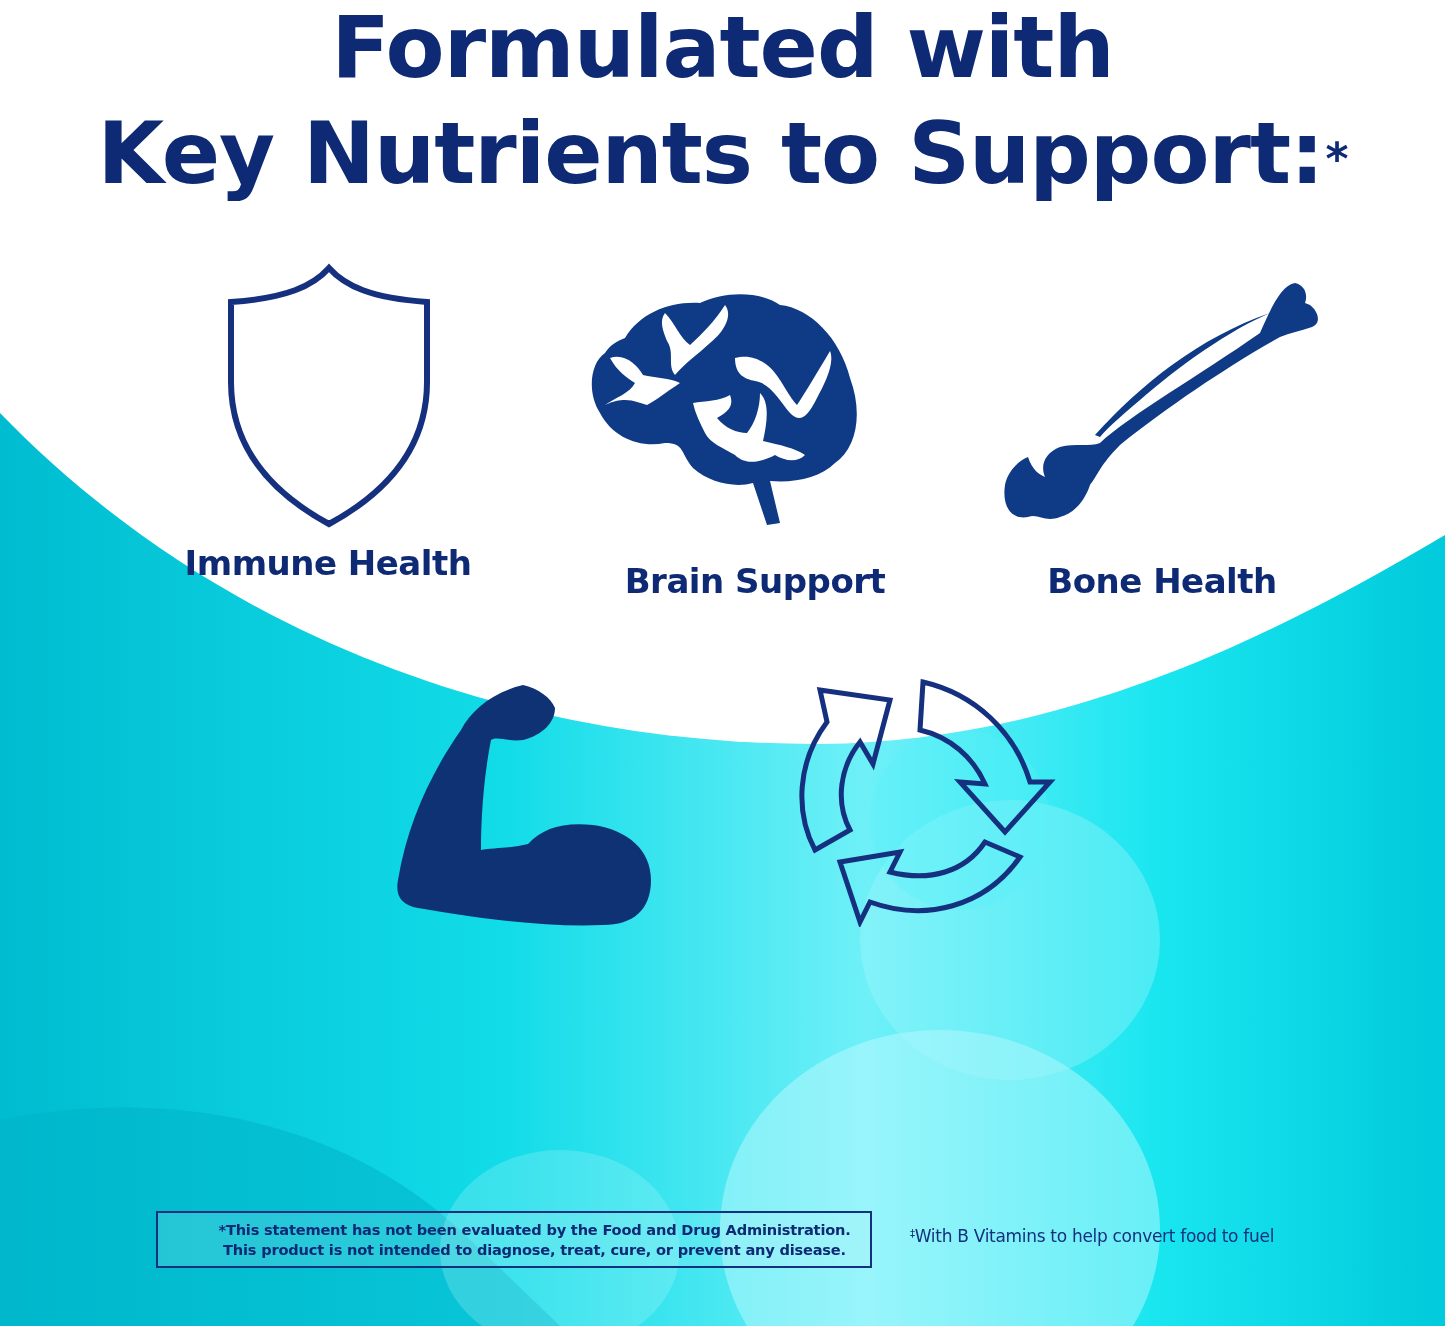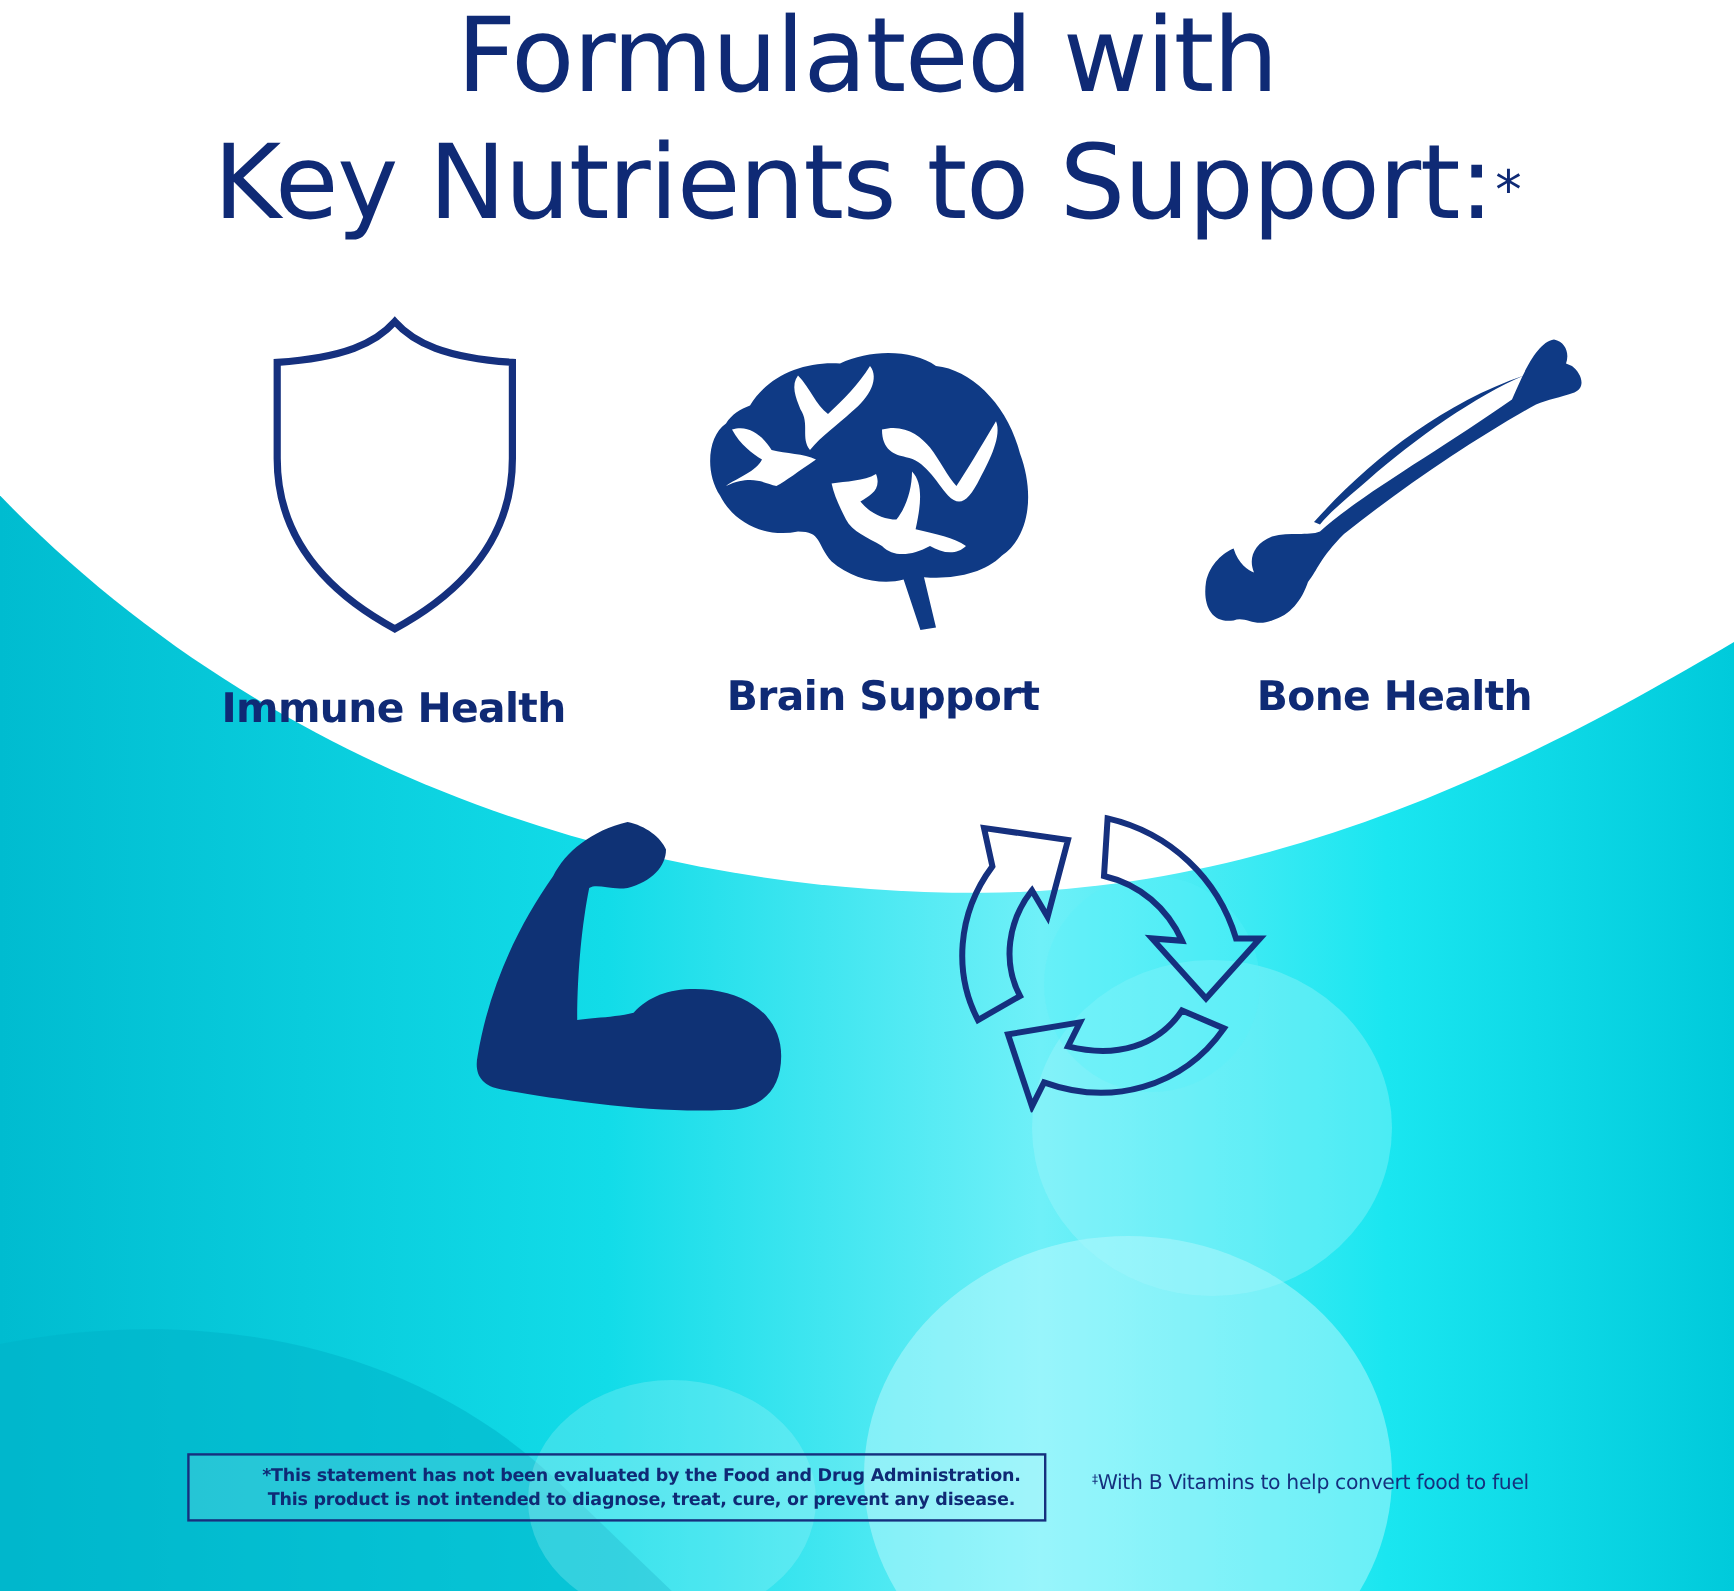--- a/index.html
+++ b/index.html
@@ -1,20 +1,20 @@
 <!DOCTYPE html>
 <html><head>
 <meta charset="utf-8">
 <style>
   html, body { margin: 0; padding: 0; }
   body { width: 1445px; height: 1326px; overflow: hidden; position: relative;
          font-family: "DejaVu Sans", "Liberation Sans", sans-serif; }
   .bg { position: absolute; left: 0; top: 0; width: 1445px; height: 1326px; }
   .title { position: absolute; left: 0; top: 0; width: 1445px; text-align: center;
-           color: #0f2a75; font-weight: normal; font-size: 86px; line-height: 106px;
+           color: #0f2a75; font-weight: bold; font-size: 86px; line-height: 106px;
            letter-spacing: -1px; padding-top: 0px; }
   .title .line1 { display: block; margin-top: -6px; }
   .title .line2 { display: block; text-align: center; }
   .title sup { font-size: 44px; vertical-align: top; position: relative; top: 6px; margin-left: 2px; }
   .icon { position: absolute; }
   .label { position: absolute; color: #0f2a75; font-weight: bold; font-size: 34px;
            text-align: center; line-height: 48px; white-space: nowrap; letter-spacing: -0.5px; }
   .label sup { font-size: 20px; vertical-align: top; position: relative; top: -2px; }
   .disclaimer { position: absolute; left: 156px; top: 1211px; width: 716px; height: 57px;
                 border: 2px solid #15307e; box-sizing: border-box; background: rgba(200,245,250,0.18);
@@ -71,22 +71,22 @@
     <path d="M150 75 C 168 70 182 80 190 90 C 198 100 205 115 212 122 C 220 110 232 90 245 68 C 250 80 240 100 232 115 C 222 135 215 140 205 130 C 195 118 185 100 170 98 C 160 96 150 92 150 75 Z"></path>
     <path d="M108 120 C 120 118 135 118 145 112 C 150 125 140 130 132 135 C 140 145 152 150 162 150 C 170 140 175 125 175 110 C 185 120 182 140 178 158 C 195 162 210 165 220 172 C 212 180 200 178 190 172 C 175 180 160 182 150 172 C 138 165 125 160 120 150 C 115 140 110 130 108 120 Z"></path>
   </g>
 </svg>
 
 <svg class="icon" style="left:1000px;top:275px;width:325px;height:252px" viewBox="0 0 325 252">
   <path fill="#0f3a85" d="M310 30 C 318 36 322 48 312 52 C 300 56 290 58 280 62 C 230 90 170 130 120 170 C 100 190 98 200 90 210 C 85 225 75 238 60 242 C 45 248 38 238 28 242 C 10 245 2 230 5 210 C 8 195 20 185 28 182 C 32 195 40 200 45 202 C 40 190 45 178 60 172 C 75 168 90 172 100 168 C 130 140 200 100 260 58 C 268 40 280 10 295 8 C 305 10 308 20 305 28 Z"></path>
   <path fill="#0f3a85" d="M95 160 C 140 110 200 62 270 38 C 230 55 180 90 140 125 C 125 138 110 150 100 162 Z"></path>
 </svg>
 
-<div class="label" style="left:148px;top:567px;width:360px;">Immune Health</div>
-<div class="label" style="left:556px;top:557px;width:360px;">Brain Support</div>
+<div class="label" style="left:148px;top:539px;width:360px;">Immune Health</div>
+<div class="label" style="left:575px;top:557px;width:360px;">Brain Support</div>
 <div class="label" style="left:982px;top:557px;width:360px;">Bone Health</div>
 
 <svg class="icon" style="left:393px;top:680px;width:260px;height:248px" viewBox="0 0 260 248">
   <path fill="#0f3275" d="M130 5 C 145 8 158 18 162 28 C 162 42 150 55 130 60 C 115 62 105 56 98 60 C 92 90 88 130 88 170 C 100 168 120 168 135 164 C 150 148 170 142 200 145 C 235 150 258 170 258 200 C 258 230 240 245 210 245 C 150 248 70 236 25 228 C 8 225 2 215 5 200 C 15 140 40 90 68 50 C 78 30 100 12 130 5 Z"></path>
 </svg>
 
 <svg class="icon" style="left:785px;top:672px;width:275px;height:255px" viewBox="0 0 275 255">
   <g fill="none" stroke="#15307e" stroke-width="5" stroke-linejoin="miter">
     <path d="M30 178 C 10 140 12 90 42 50 L 35 18 L 105 28 L 88 92 L 75 70 C 55 95 50 130 65 158 Z"></path>
     <path d="M138 10 C 190 22 230 60 245 110 L 265 110 L 220 160 L 175 110 L 200 112 C 188 85 165 65 135 58 Z"></path>

